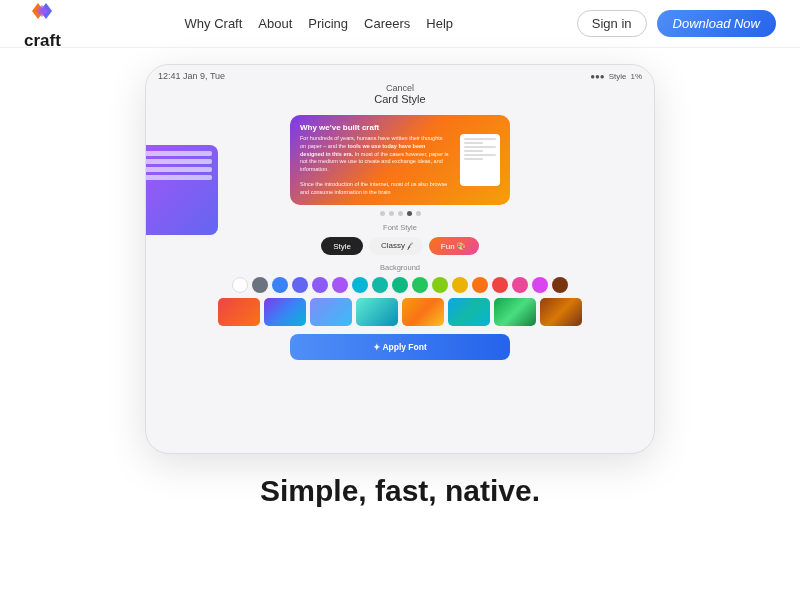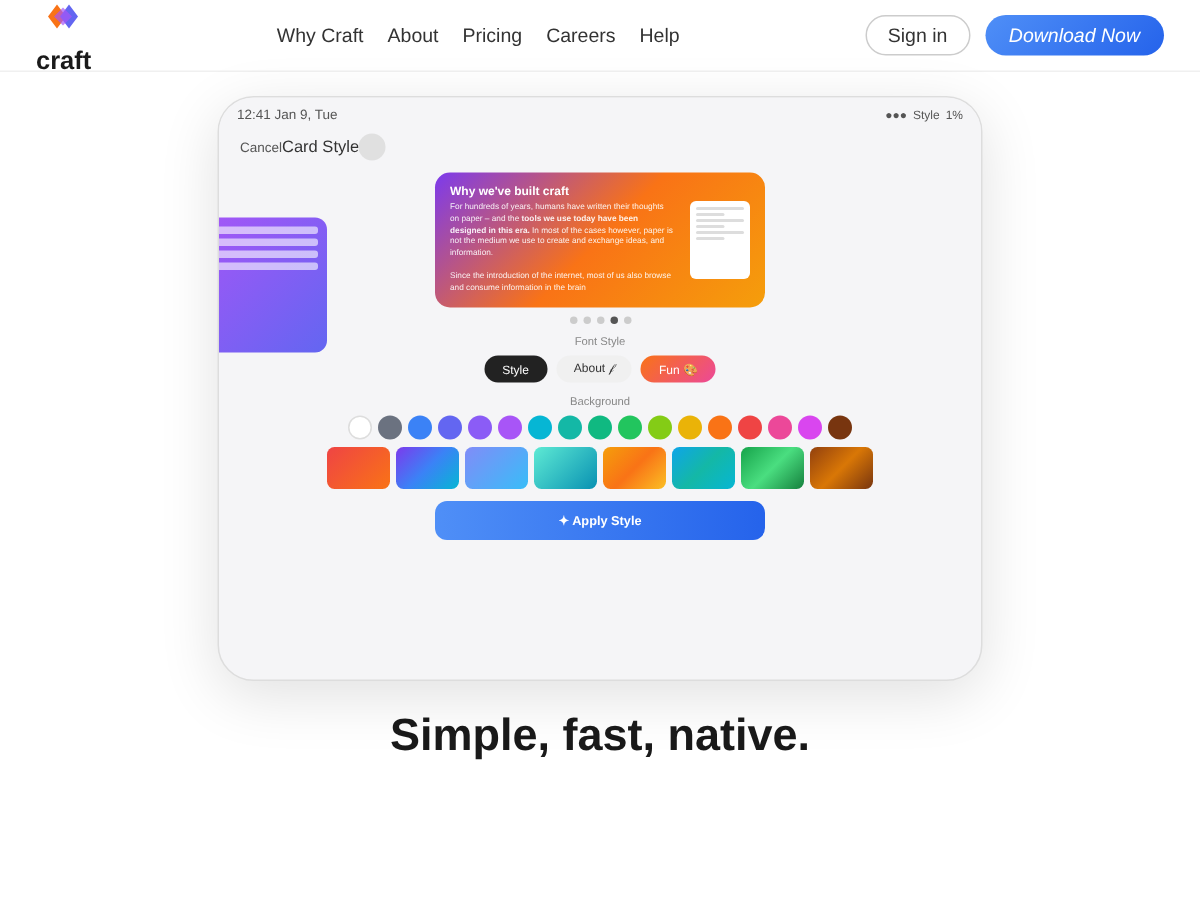--- a/index.html
+++ b/index.html
@@ -110,24 +110,25 @@
       gap: 4px;
       align-items: center;
     }
     .device-status-icons span {
       font-size: 8px;
       color: #555;
     }
     .device-inner-bar {
       display: flex;
       align-items: center;
-      justify-content: flex-start;
+      justify-content: flex-end;
       padding: 4px 14px;
       background: #f5f5f7;
       height: 22px;
+      flex-direction: column;
     }
     .device-cancel-btn {
       font-size: 9px;
       color: #555;
     }
     .device-title {
       font-size: 11px;
       color: #333;
       font-weight: 500;
     }
@@ -390,21 +391,21 @@
         <div class="dot"></div>
         <div class="dot"></div>
         <div class="dot"></div>
         <div class="dot active"></div>
         <div class="dot"></div>
       </div>
 
       <div class="section-label">Font Style</div>
       <div class="font-style-row">
         <button class="font-btn modern">Style</button>
-        <button class="font-btn classy">About 𝒻</button>
+        <button class="font-btn classy">Classy 𝒻</button>
         <button class="font-btn fun">Fun 🎨</button>
       </div>
 
       <div class="section-label">Background</div>
       <div class="color-swatches">
         <div class="swatch" style="background:#fff;border:1px solid #ddd;"></div>
         <div class="swatch" style="background:#6b7280;"></div>
         <div class="swatch" style="background:#3b82f6;"></div>
         <div class="swatch" style="background:#6366f1;"></div>
         <div class="swatch" style="background:#8b5cf6;"></div>
@@ -426,20 +427,20 @@
         <div class="img-swatch" style="background:linear-gradient(135deg,#ef4444,#f97316);"></div>
         <div class="img-swatch" style="background:linear-gradient(135deg,#7c3aed,#3b82f6,#06b6d4);"></div>
         <div class="img-swatch" style="background:linear-gradient(135deg,#818cf8,#38bdf8);"></div>
         <div class="img-swatch" style="background:linear-gradient(135deg,#5eead4,#0891b2);"></div>
         <div class="img-swatch" style="background:linear-gradient(135deg,#f59e0b,#f97316,#fbbf24);"></div>
         <div class="img-swatch" style="background:linear-gradient(135deg,#0ea5e9,#14b8a6,#06b6d4);"></div>
         <div class="img-swatch" style="background:linear-gradient(135deg,#16a34a,#4ade80,#15803d);"></div>
         <div class="img-swatch" style="background:linear-gradient(135deg,#92400e,#d97706,#78350f);"></div>
       </div>
 
-      <button class="apply-btn">✦ Apply Style</button>
+      <button class="apply-btn">✦ Apply Font</button>
     </div>
   </div>
 
   <div class="hero-text">
     <h1 class="hero-headline">Simple, fast, native.</h1>
   </div>
 </div>
 
 </body></html>

